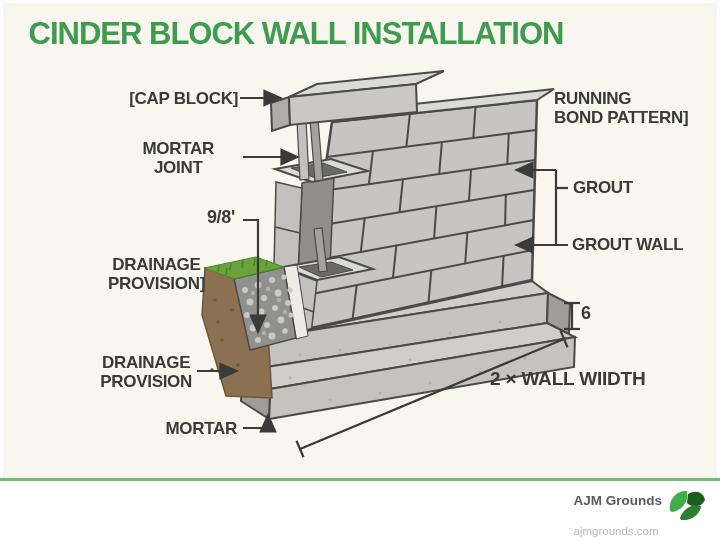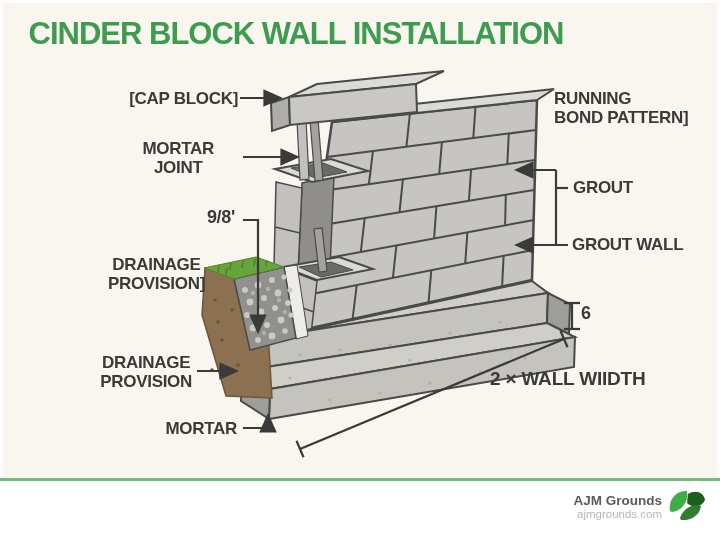--- a/index.html
+++ b/index.html
@@ -17,23 +17,23 @@
   .lbl-gap{right:485px;top:208px;font-size:18px;}
   .lbl-drain-upper{right:515px;top:255px;}
   .lbl-drain-lower{right:528px;top:353px;}
   .lbl-footing{right:483px;top:419px;}
   .lbl-running{left:554px;top:89px;}
   .lbl-rebar{left:573px;top:178px;}
   .lbl-grout{left:572px;top:235px;}
   .lbl-six{left:581px;top:304px;font-size:18px;}
   .lbl-width{left:482px;top:369px;font-size:19px;letter-spacing:-0.2px;margin-left:8px;}
   .divider{position:absolute;left:0;top:478px;width:720px;height:3px;background:#72bd76;}
-  .footer-brand{position:absolute;right:58px;top:493px;text-align:right;}
+  .footer-brand{position:absolute;right:58px;top:493px;}
   .brand-name{font-size:13.5px;font-weight:bold;color:#5a5a58;letter-spacing:0;}
-  .brand-url{font-size:11.5px;color:#b8b6b1;margin-top:0;}
+  .brand-url{font-size:11.5px;color:#b8b6b1;margin-top:17px;}
   .leaf-logo{position:absolute;right:13px;top:487px;}
 </style>
 </head>
 <body>
 
 <div class="page">
   <div class="content-bg"></div>
 
   <div class="title">CINDER BLOCK WALL INSTALLATION</div>
 

